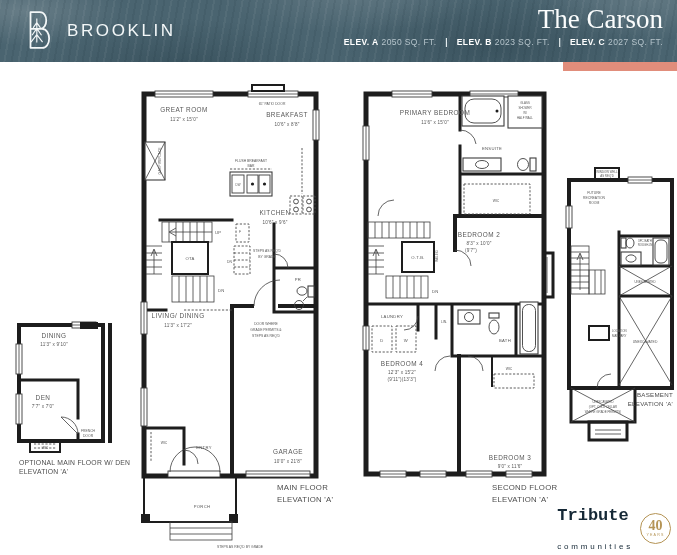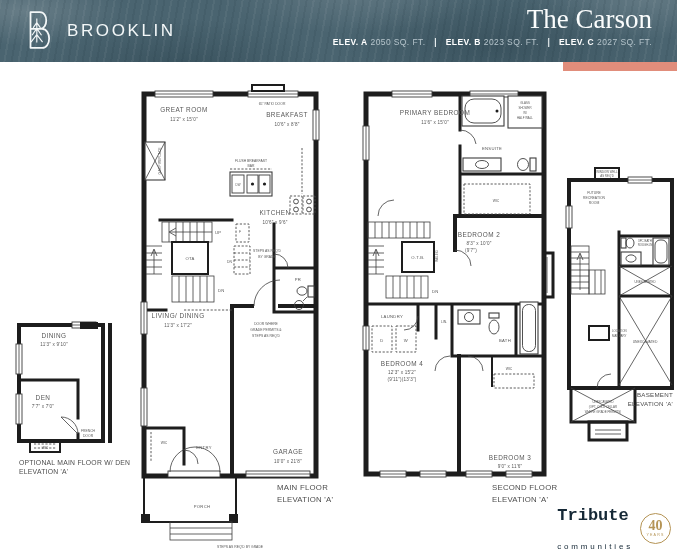--- a/index.html
+++ b/index.html
@@ -12,21 +12,21 @@
     radial-gradient(210px 70px at 28% 85%, rgba(16,38,48,.28), transparent 70%),
     radial-gradient(190px 55px at 52% 15%, rgba(255,255,255,.11), transparent 70%),
     radial-gradient(230px 80px at 72% 65%, rgba(14,34,44,.26), transparent 70%),
     radial-gradient(170px 55px at 93% 20%, rgba(255,255,255,.13), transparent 70%);}
   .hdr .tex2{position:absolute;inset:0;background:repeating-linear-gradient(100deg,
     rgba(255,255,255,.05) 0 2px, rgba(0,0,0,0) 2px 7px,
     rgba(10,30,40,.08) 7px 9px, rgba(0,0,0,0) 9px 14px);}
   .logo{position:absolute;left:24px;top:9px;display:flex;align-items:center;gap:9px;color:#f3f7f8;}
   .logo svg{display:block;}
   .logo .lt{font-size:17px;line-height:19px;letter-spacing:2.6px;font-weight:400;}
-  .title-blk{position:absolute;right:25px;top:3px;text-align:right;color:#fbfdfd;}
+  .title-blk{position:absolute;right:14px;top:3px;text-align:right;color:#fbfdfd;}
   .title-blk h1{margin:0;font-family:"Liberation Serif",serif;font-weight:500;font-size:27px;line-height:32px;}
   .elevs{margin-top:2px;font-size:8.5px;letter-spacing:.4px;}
   .elevs .el{color:#ffffff;font-weight:bold;}
   .elevs .ev{color:#b6c5cc;font-weight:normal;margin-left:3px;}
   .elevs .sep{color:#e7eef0;margin:0 6px;font-weight:bold;}
   .accent{position:absolute;right:0;top:62px;width:114px;height:9px;}
   
   svg.plan{position:absolute;overflow:visible;}
   svg text{font-family:"Liberation Sans",sans-serif;fill:#575757;}
   .r{font-size:6.4px;letter-spacing:.45px;}

